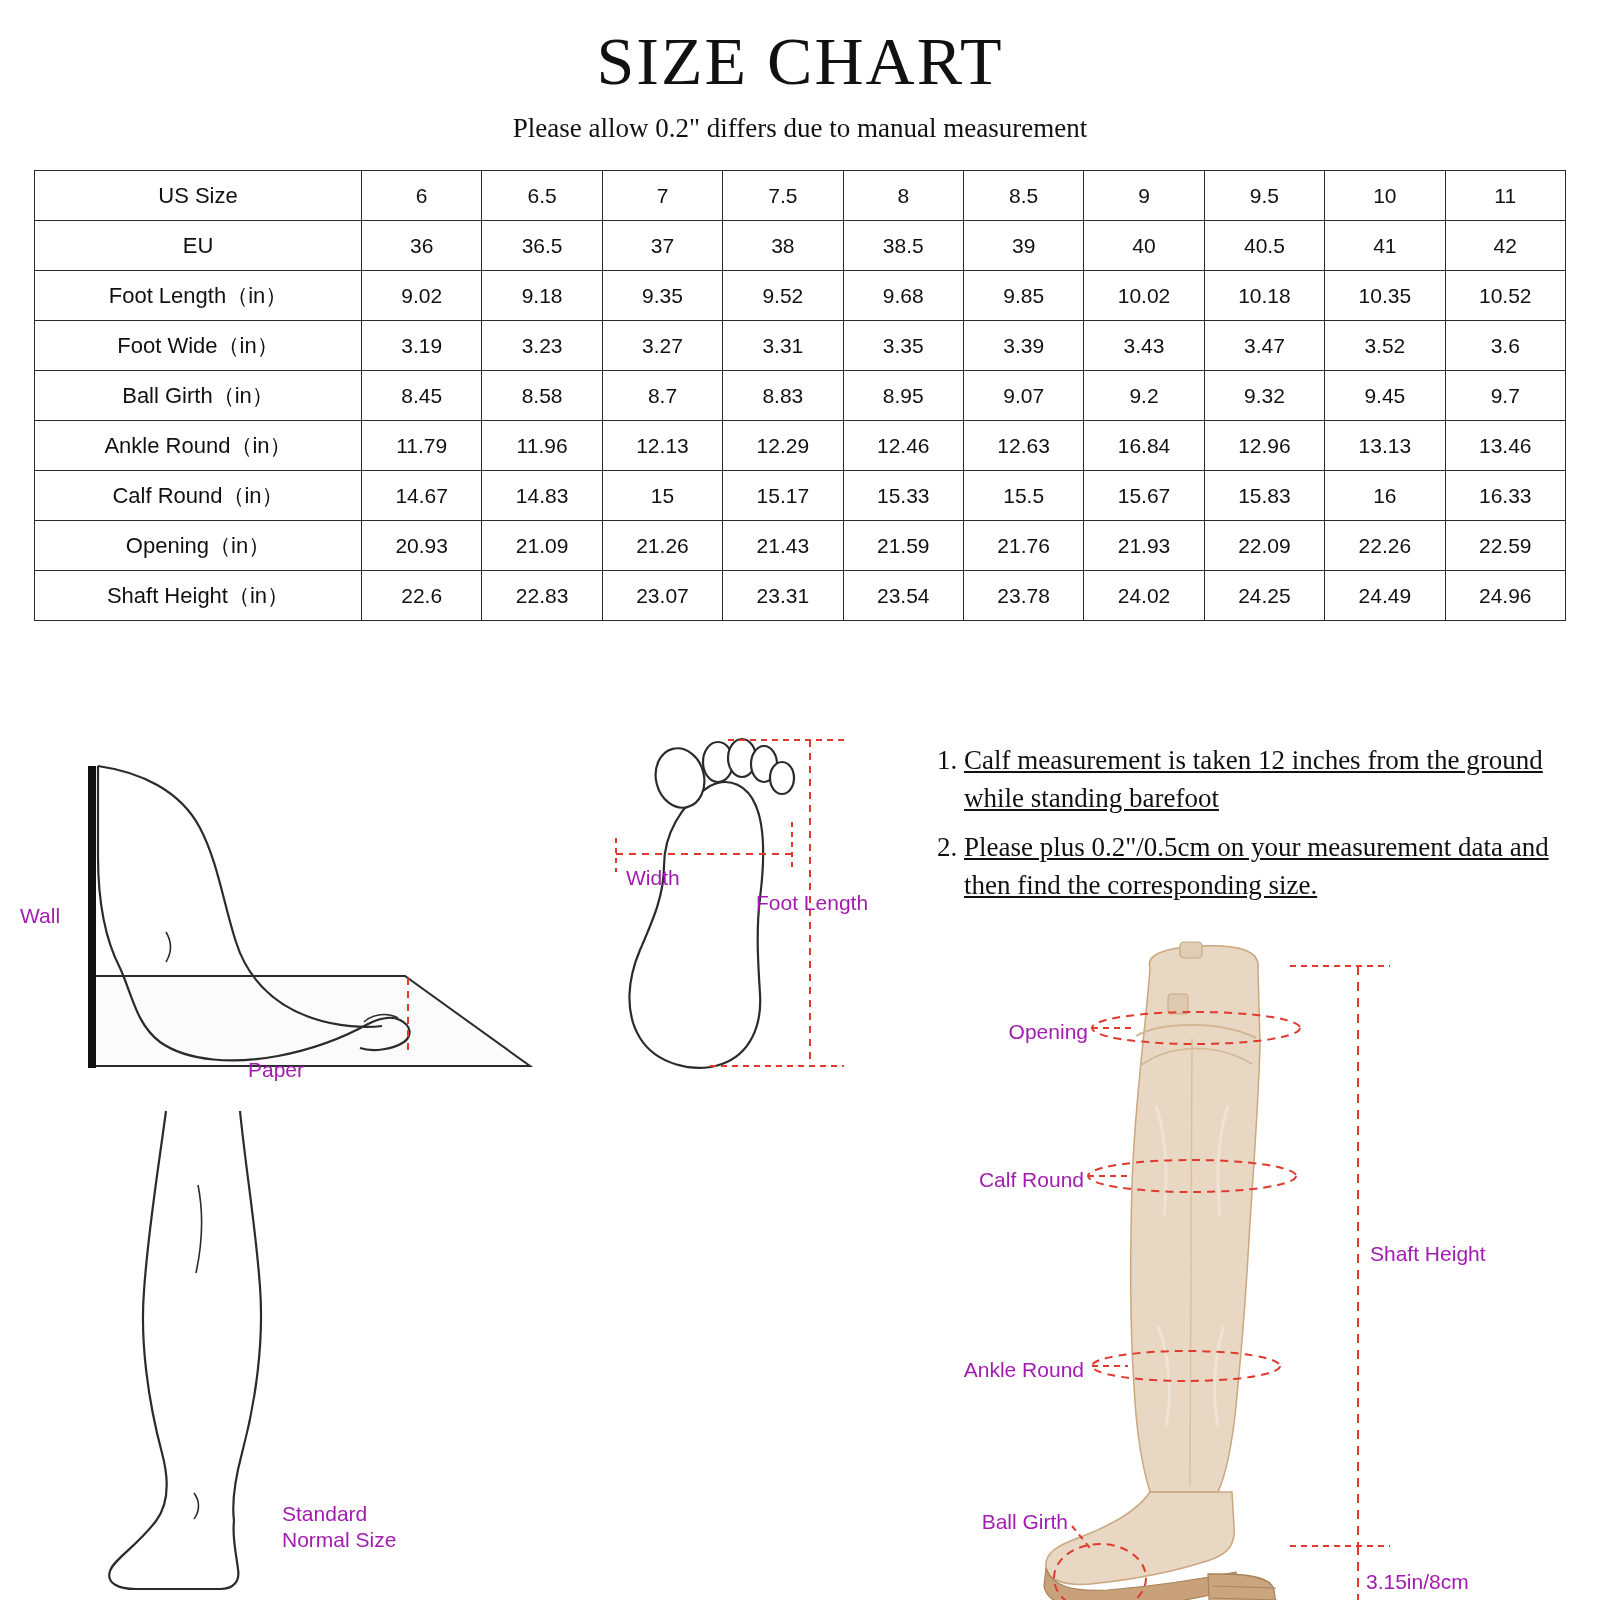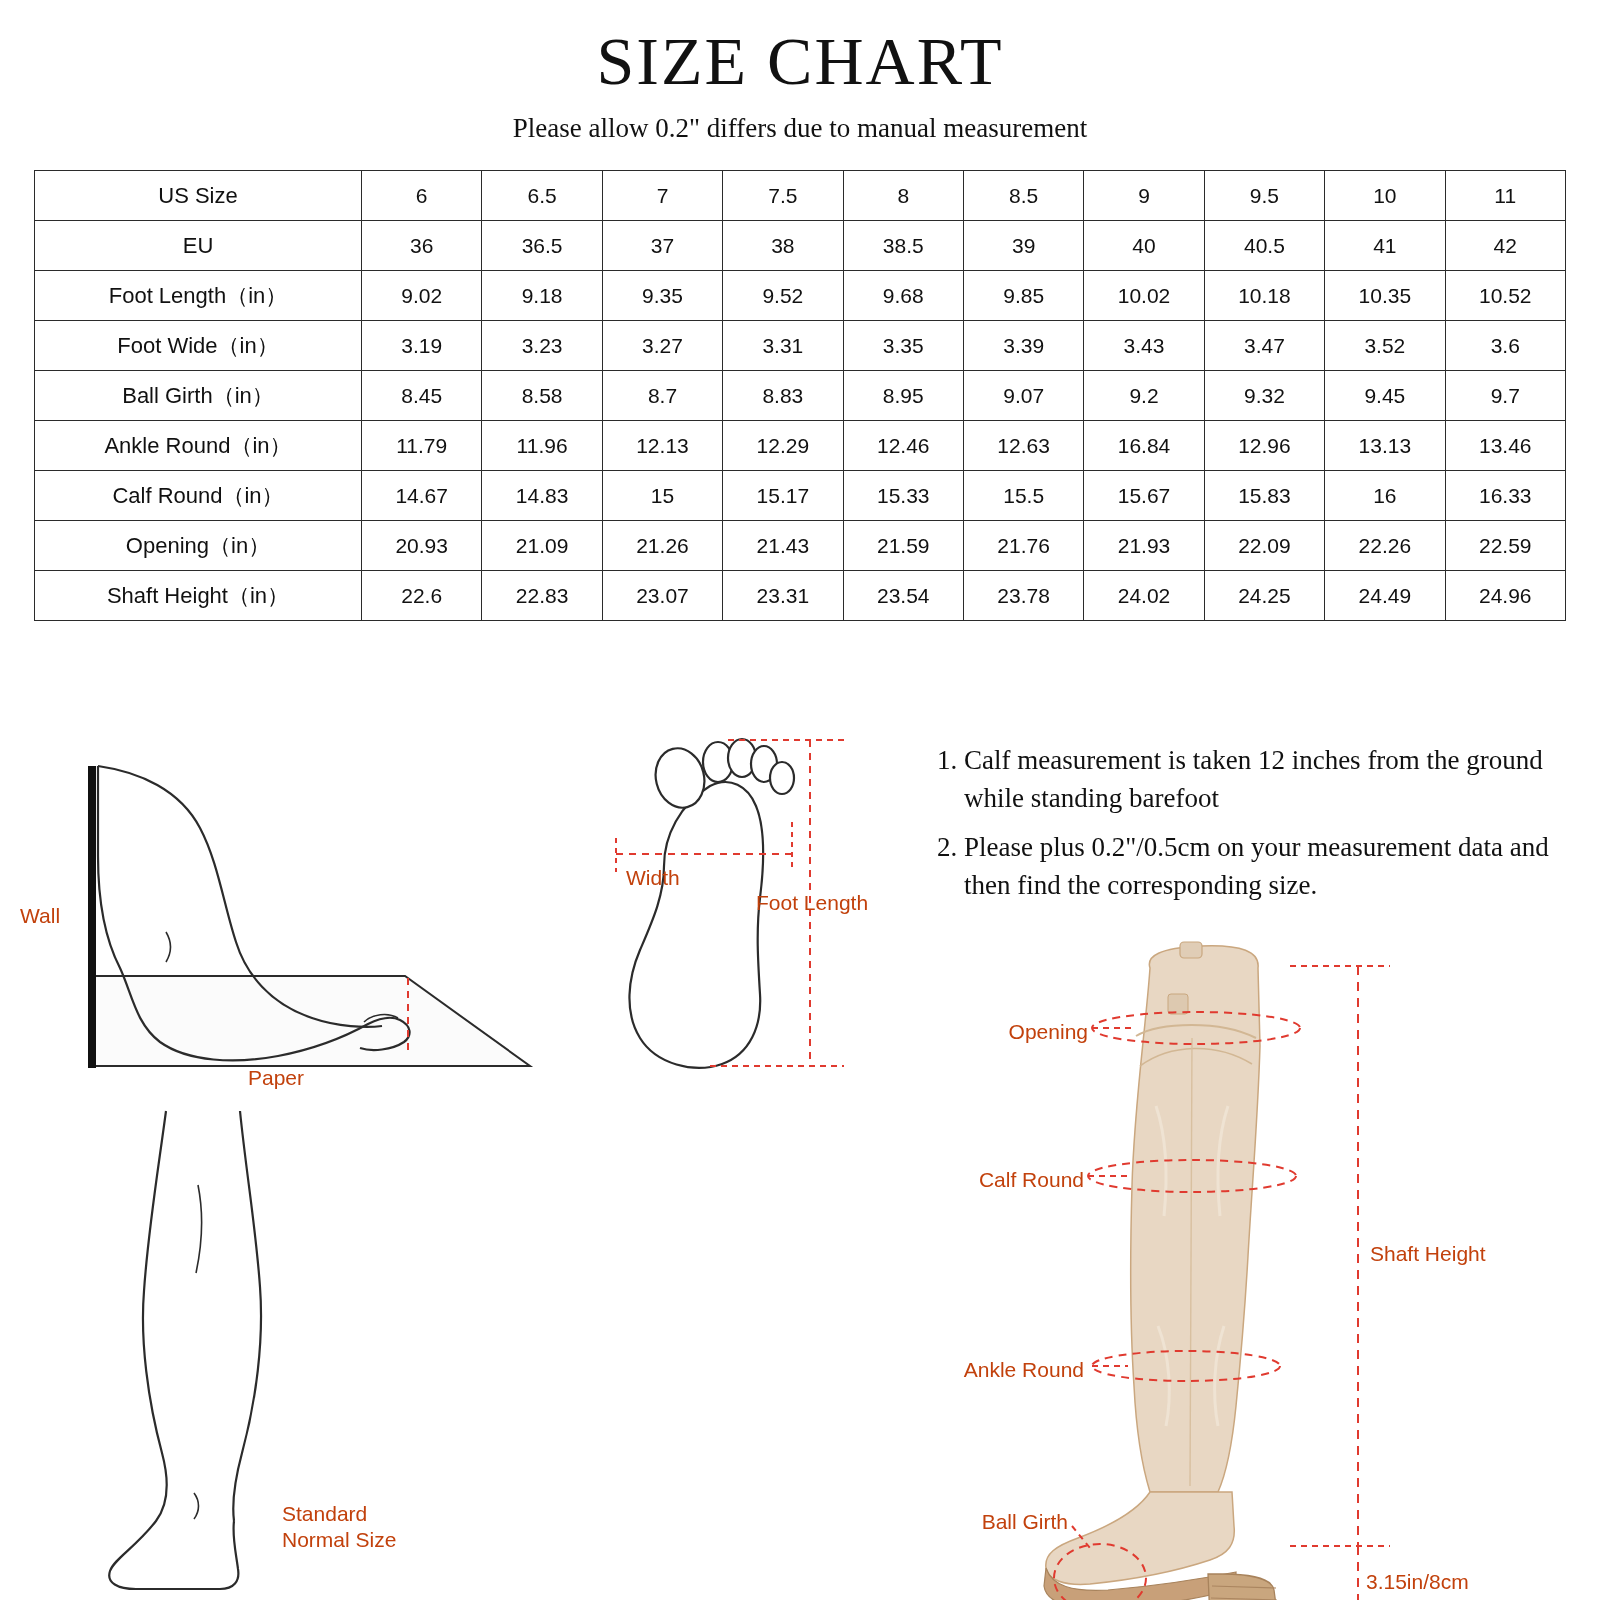--- a/index.html
+++ b/index.html
@@ -77,26 +77,26 @@
     top: 15px;
     width: 645px;
     font-family: "Liberation Serif", serif;
     font-size: 27px;
     line-height: 1.42;
   }
   .notes ol {
     margin: 0;
     padding-left: 34px;
   }
-  .notes li { margin-bottom: 10px; }
+  .notes li { margin-bottom: 10px; text-decoration: underline; }
 
   .lbl {
     font-family: "Liberation Sans", sans-serif;
     font-size: 21px;
-    color: #c2410c;
+    color: #a21caf;
     position: absolute;
     white-space: pre-line;
   }
   .lbl.right { text-align: right; margin-top: 6px; }
 </style>
 </head>
 <body>
 
 <div class="page">
 
@@ -250,21 +250,21 @@
         <path d="M78,30 C120,36 160,54 180,92 C198,126 204,170 216,206
                  C226,238 250,268 292,282 C318,291 346,292 362,290" fill="none" stroke="#2b2b2b" stroke-width="2.2"></path>
 
         <path d="M146,196 C152,206 152,216 146,226" fill="none" stroke="#2b2b2b" stroke-width="1.6"></path>
 
         <path d="M344,286 C352,278 368,276 378,282" fill="none" stroke="#2b2b2b" stroke-width="1.6"></path>
 
         <line x1="388" y1="242" x2="388" y2="314" stroke="#e03a2f" stroke-width="2" stroke-dasharray="7,6"></line>
       </svg>
       <div class="lbl" style="left:0px; top:168px;">Wall</div>
-      <div class="lbl" style="left:228px; top:330px;">Paper</div>
+      <div class="lbl" style="left:228px; top:322px;">Paper</div>
     </div>
 
     <div class="panel" style="left:560px; top:0px; width:360px; height:370px;">
       <svg width="360" height="370" viewBox="0 0 360 370">
 
         <path d="M150,60 C120,78 104,110 104,140 C104,170 92,196 80,224
                  C68,252 64,286 80,312 C96,338 134,348 162,338
                  C190,328 202,300 200,268 C198,236 196,204 200,172
                  C204,140 206,104 196,80 C188,60 170,50 150,60 Z" fill="#ffffff" stroke="#2b2b2b" stroke-width="2.2"></path>
 

